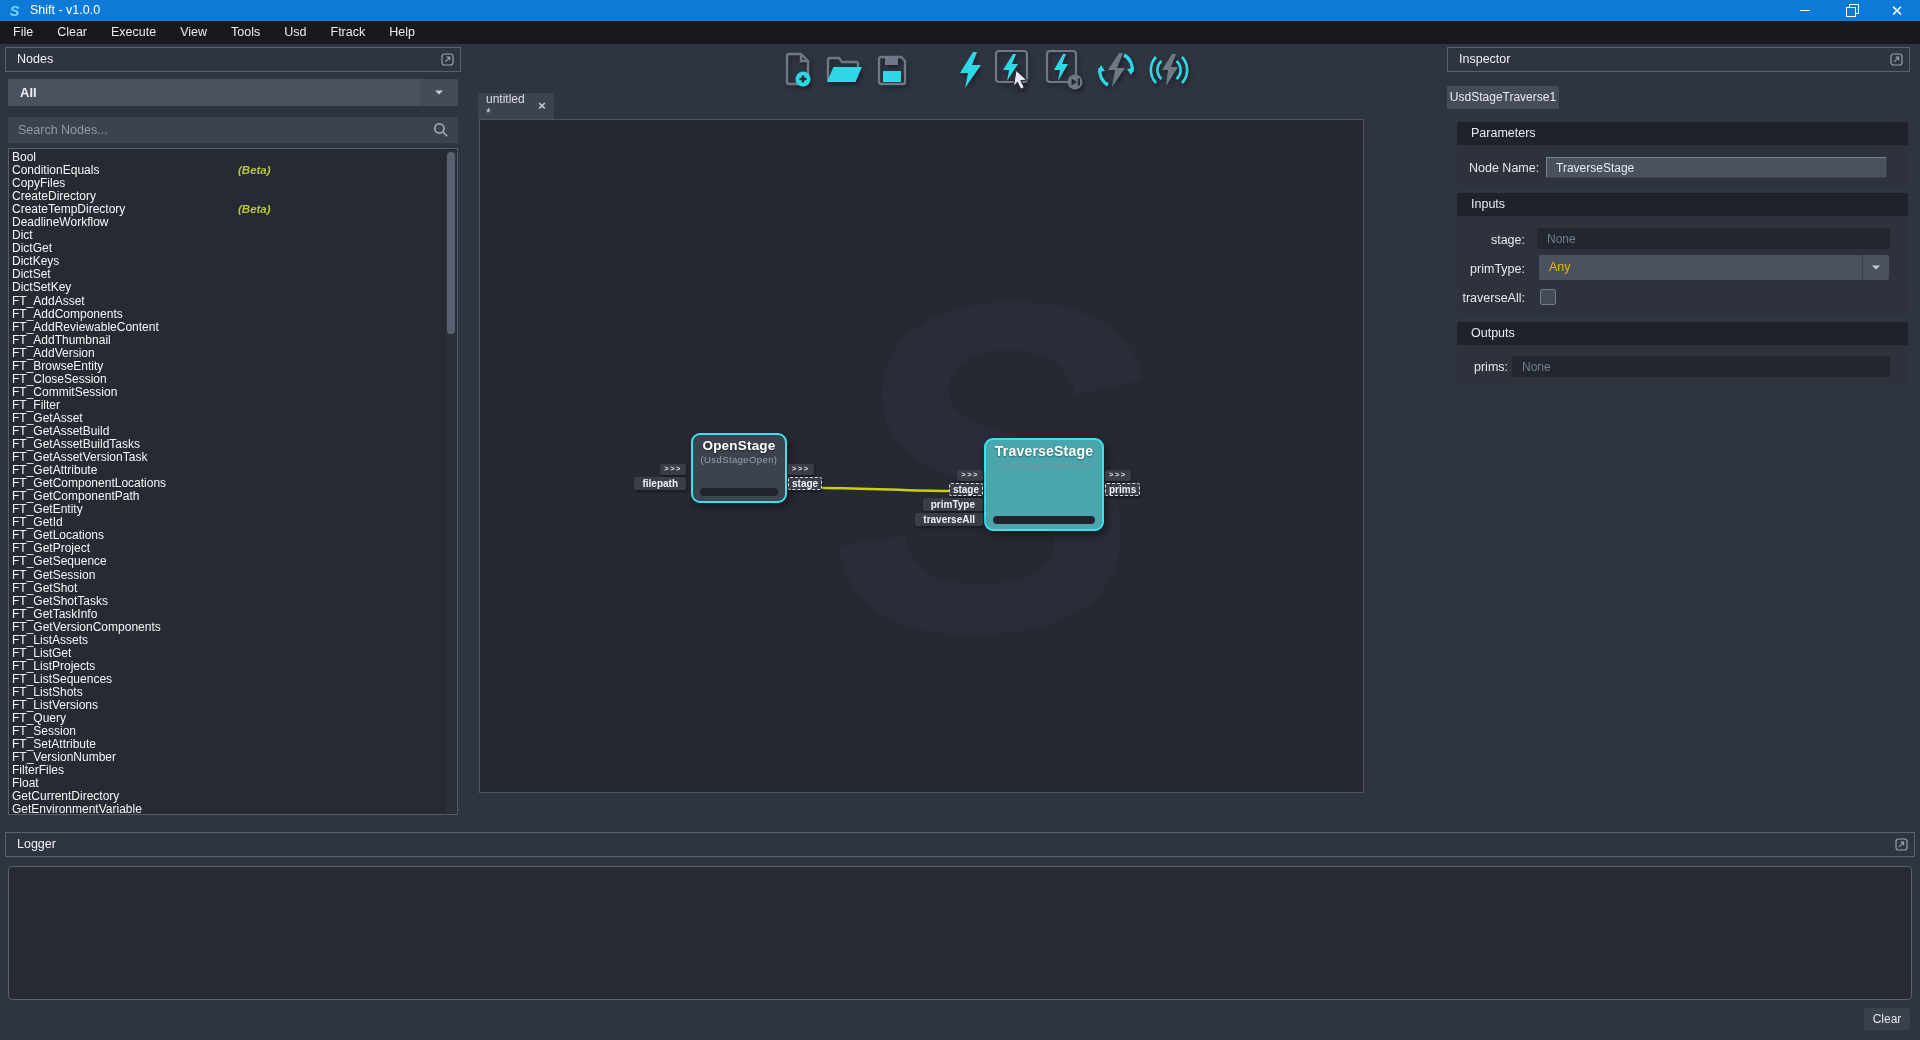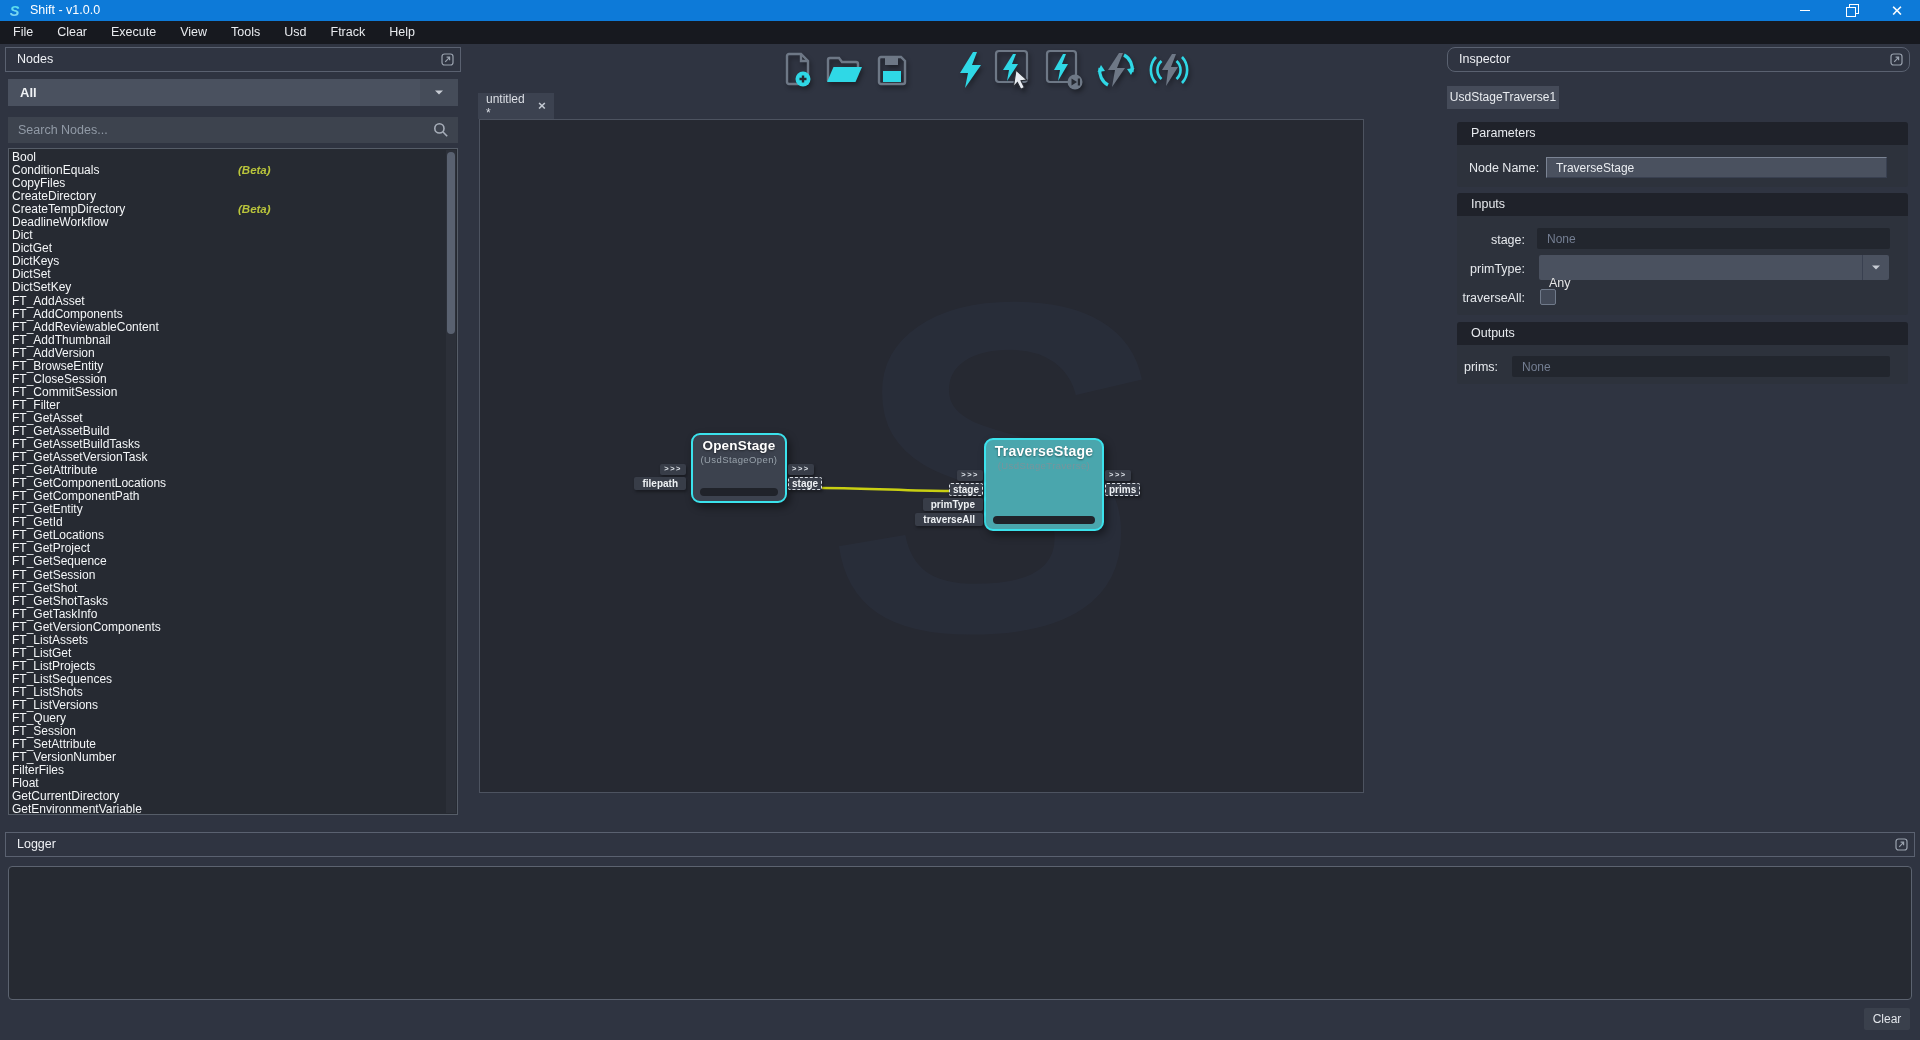--- a/index.html
+++ b/index.html
@@ -88,47 +88,47 @@
   #tv-node .pcol-left { right:calc(100% + 1px); }
   #tv-node .pcol-right { left:calc(100% + 1px); }
   .pcol span { background:#383d48; color:#eef1f4; font-size:10px; font-weight:bold; padding:1px 8px;
                border-radius:2px; line-height:11px; box-shadow:1px 2px 3px rgba(0,0,0,.35); white-space:nowrap; }
   .pcol span:nth-of-type(1) { font-size:7.5px; letter-spacing:1.5px; line-height:8px; padding:1px 4px 2px; color:#dfe4ea; }
   #op-node .pcol-right span:nth-of-type(2),
   #tv-node .pcol-left  span:nth-of-type(2),
   #tv-node .pcol-right span:nth-of-type(2) { border:1px dashed #d8dde3; padding:0 3px; }
 
   
-  .insp-header { left:1447px; top:47px; width:463px;border-radius:8px; }
+  .insp-header { left:1447px; top:47px; width:463px; }
   .insp-chip { left:1447px; top:86px; width:112px; height:23px; background:#454b59; color:#e9ecf0;
                font-size:12px; text-align:center; line-height:23px; }
   .section { left:1457px; width:451px; background:#2d323c; border-radius:3px; }
   #sec-params  { top:122px; height:65px; }
   #sec-inputs  { top:193px; height:122px; }
   #sec-outputs { top:322px; height:62px; }
   .sec-head { height:23px; background:#1f222a; border-radius:3px 3px 0 0; color:#e8ebef;
               font-size:12.5px; line-height:23px; padding-left:14px; }
   .row-label { position:absolute; color:#e6e9ed; font-size:12.5px; }
   .rl-right { text-align:right; width:68px; left:0; }
   #nodename-label { left:12px; top:39px; }
   #nodename-input { position:absolute; left:89px; top:35px; width:341px; height:21px; background:#4a515f;
                     border:1px solid #7b8494; border-bottom-color:#394050; border-right-color:#394050;
                     color:#e9ecf0; font-size:12px; padding:0 9px; font-family:inherit; outline:none; }
   #stage-label { top:40px; }
   #stage-input, #prims-input { position:absolute; background:#22262e; border:none; color:#747e92;
                     font-size:12px; padding:0 10px; font-family:inherit; outline:none; border-radius:2px; }
   #stage-input { left:80px; top:35px; width:353px; height:21px; }
   #primtype-label { top:69px; }
   .dropdown { position:absolute; left:82px; top:62px; width:350px; height:25px; background:#4a515f; border-radius:2px; }
-  .dd-value { position:absolute; left:10px; top:0; line-height:25px; color:#e5e5e5; font-size:12.5px;margin-top:16px; }
+  .dd-value { position:absolute; left:10px; top:0; line-height:25px; color:#eab308; font-size:12.5px; }
   .dd-arrowbox { position:absolute; right:0; top:0; width:27px; height:25px; border-left:1px solid #394050; }
   #traverseall-label { top:98px; }
   .checkbox { position:absolute; left:83px; top:96px; width:16px; height:16px; background:#434a58;
               border:1px solid #707a8a; border-radius:2px; }
-  #prims-label { left:7px; top:38px; }
+  #prims-label { left:17px; top:38px; }
   #prims-input { left:55px; top:34px; width:378px; height:21px; }
 
   
   .logger-header { left:5px; top:832px; width:1910px; }
   .logger-content { left:8px; top:866px; width:1904px; height:134px; background:#262a32;
                     border:1px solid #5c6370; border-radius:4px; }
   .clear-btn { left:1864px; top:1008px; width:46px; height:22px; background:#3a404c; color:#e2e5ea;
                font-size:12px; border-radius:2px; display:flex; align-items:center; justify-content:center; cursor:pointer; }
 </style>
 </head>

